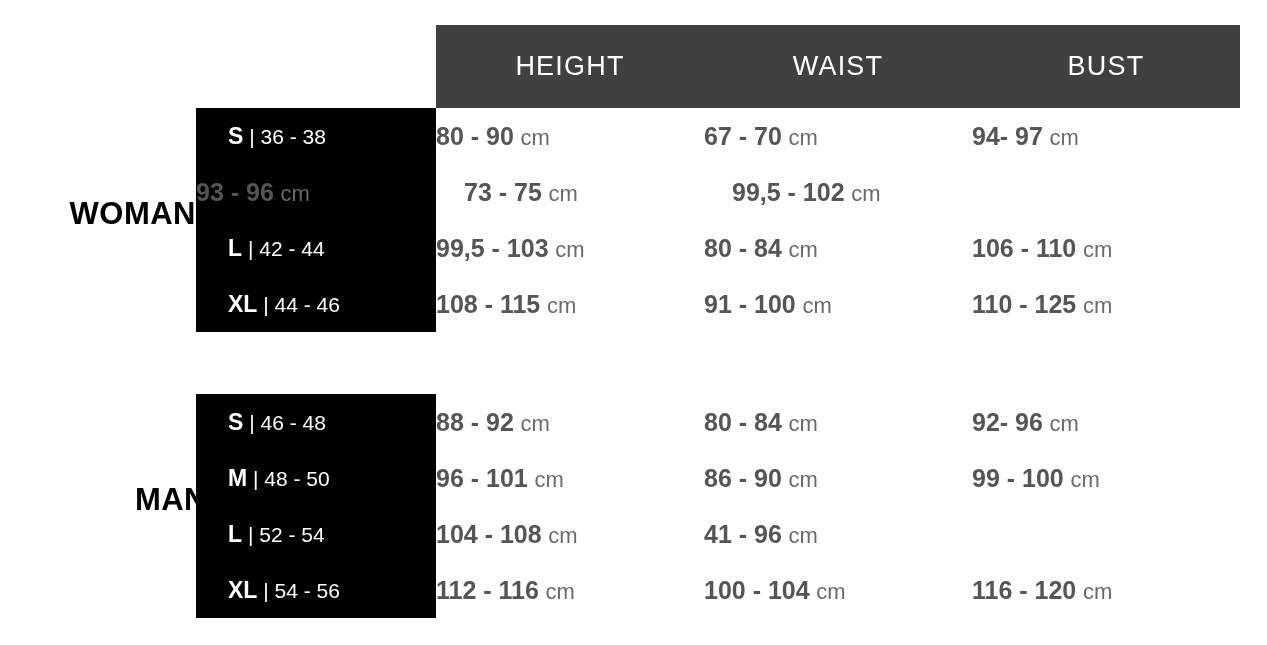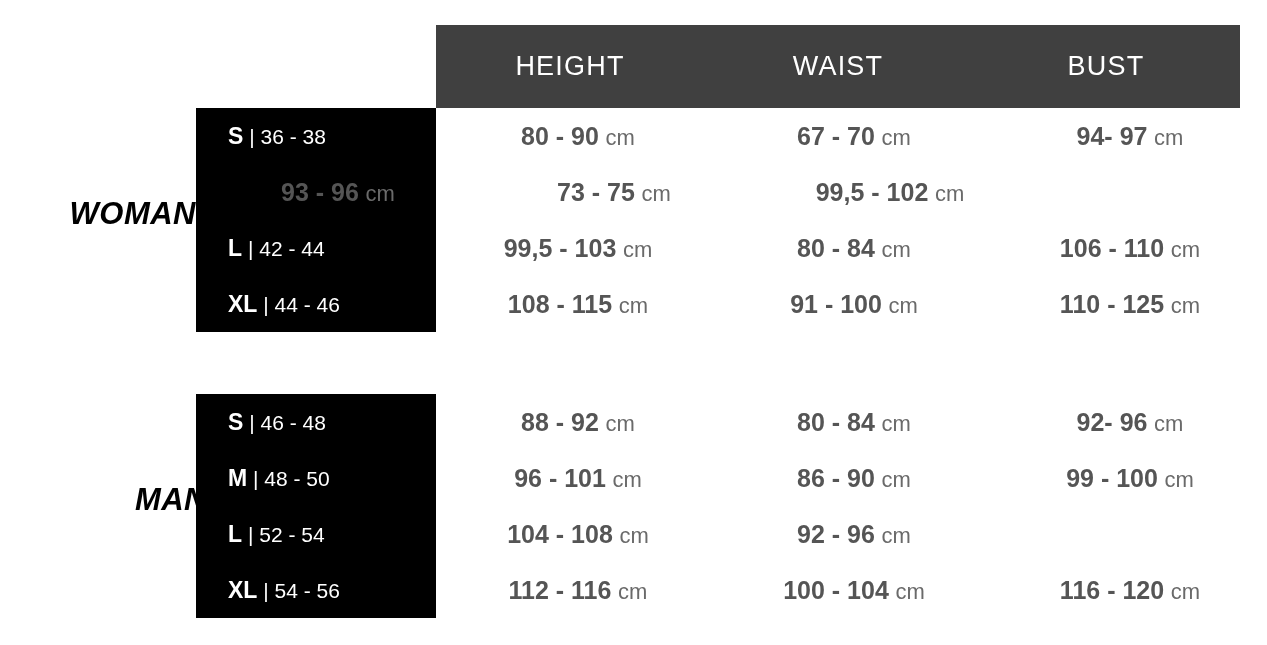--- a/index.html
+++ b/index.html
@@ -52,21 +52,20 @@
   .group.woman { top: 108px; height: 224px; }
   .group.man   { top: 394px; height: 224px; }
 
   .group-label {
     position: absolute;
     left: 0;
     width: 196px;
     text-align: right;
     font-size: 31px;
     font-weight: bold;
-    font-style: italic;
     color: #000000;
     letter-spacing: 0.5px;
   }
   .group.woman .group-label { top: 88px; }
   .group.man   .group-label { top: 88px; margin-left: 11px; }
 
   
   .size-block {
     position: absolute;
     left: 196px;
@@ -99,25 +98,24 @@
   .size-cell .sz {
     font-weight: bold;
     font-size: 23px;
   }
   .size-cell .eu {
     font-weight: 400;
     font-size: 21px;
   }
   .meas-cell {
     flex: 0 0 268px;
-    text-align: center;
+    text-align: left;
     color: #595959;
     font-size: 24px;
     white-space: nowrap;
-    padding-left: 8px;
   }
   .meas-cell .val {
     font-weight: bold;
     color: #555555;
     font-size: 25px;
   }
   .meas-cell .unit {
     font-weight: 400;
     color: #6a6a6a;
     font-size: 22px;
@@ -260,21 +258,21 @@
       <div class="row">
         <div class="size-cell">
           <span class="sz">L</span>
           <span class="eu">| 52 - 54</span>
         </div>
         <div class="meas-cell">
           <span class="val">104 - 108</span>
           <span class="unit">cm</span>
         </div>
         <div class="meas-cell">
-          <span class="val">92 - 96</span>
+          <span class="val">41 - 96</span>
           <span class="unit">cm</span>
         </div>
       </div>
 
       <div class="row">
         <div class="size-cell">
           <span class="sz">XL</span>
           <span class="eu">| 54 - 56</span>
         </div>
         <div class="meas-cell">

